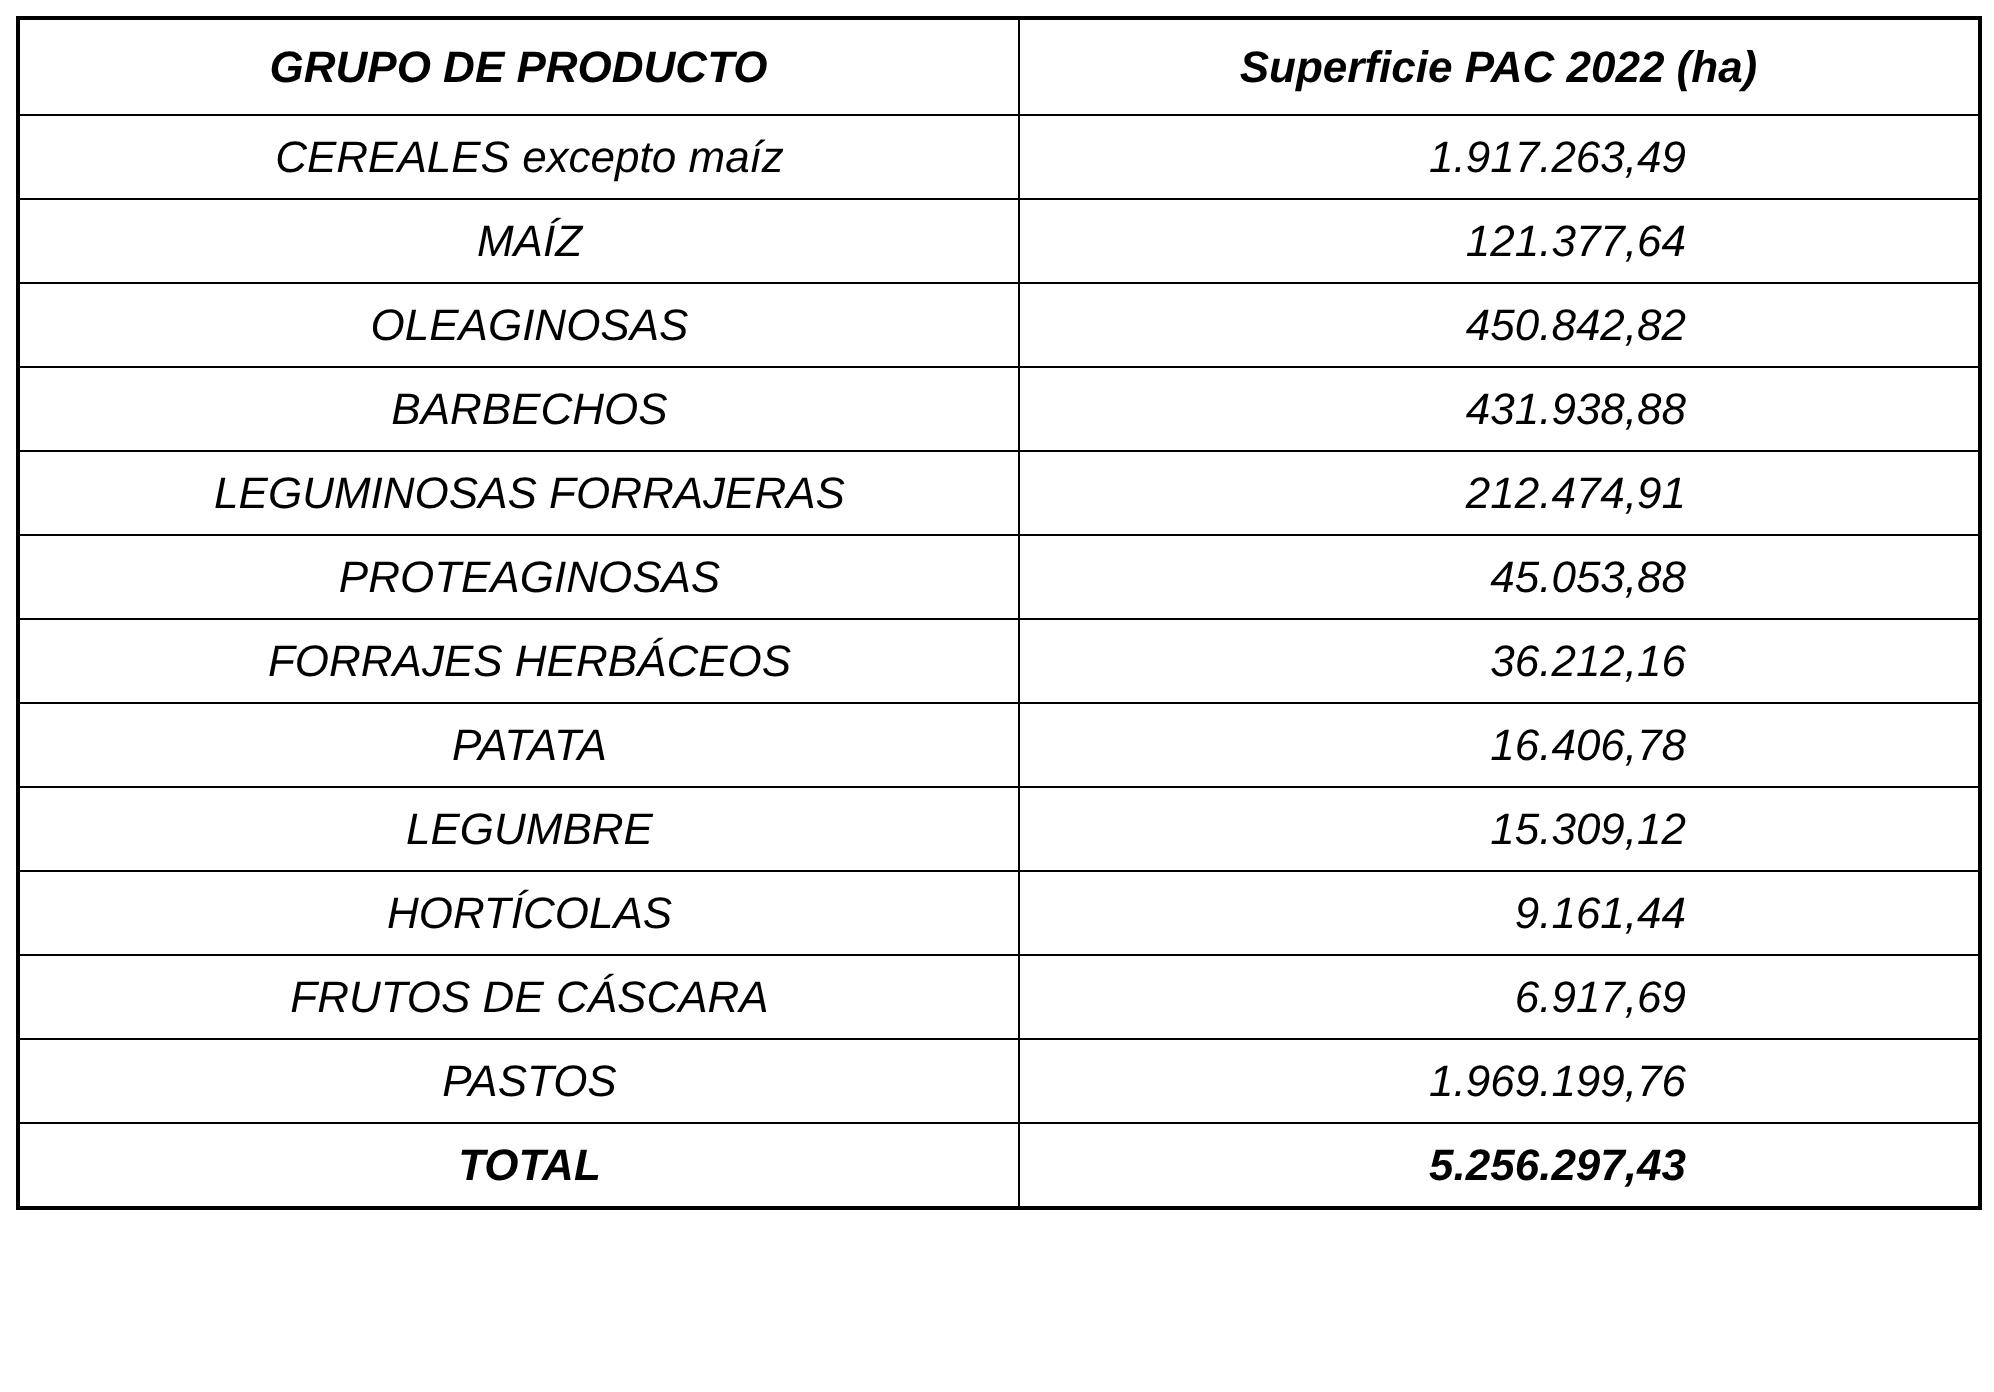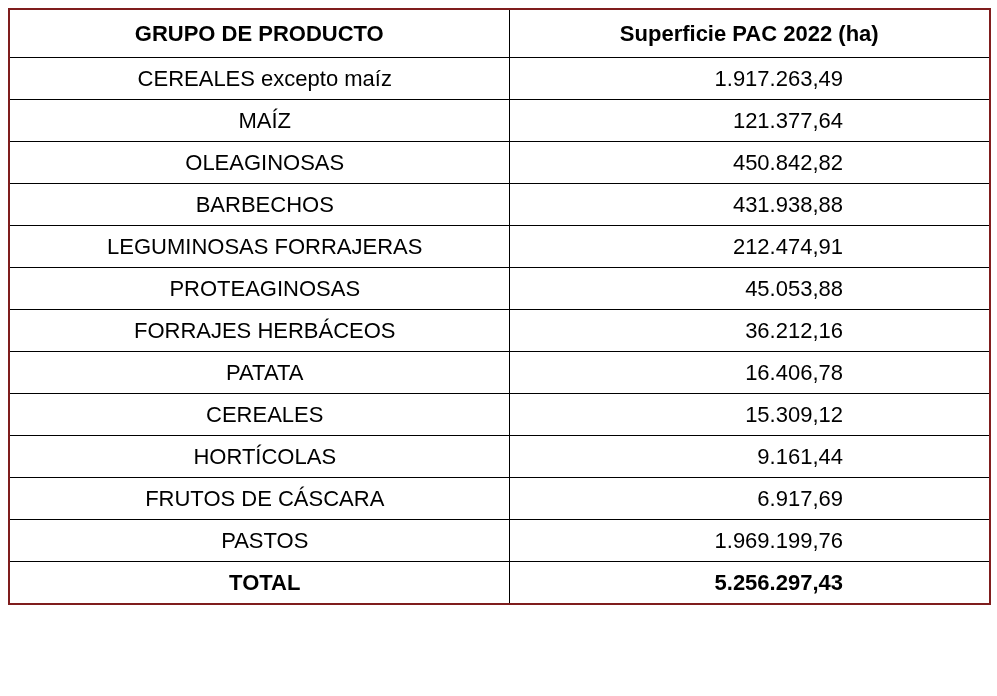--- a/index.html
+++ b/index.html
@@ -18,23 +18,24 @@
   }
   .table-wrap {
     position: absolute;
     top: 8px;
     left: 8px;
   }
   table.data-table {
     border-collapse: collapse;
     table-layout: fixed;
     width: 981px;
-    border: 2px solid #7f1d1d;
+    border: 2px solid #000000;
     font-family: "Liberation Sans", sans-serif;
     color: #000000;
+    font-style: italic;
   }
   col.c1 { width: 500px; }
   col.c2 { width: 481px; }
   th {
     font-size: 22px;
     font-weight: bold;
     text-align: center;
     height: 47px;
     border: 1px solid #000000;
     background: #ffffff;
@@ -115,21 +116,21 @@
     <td class="value">36.212,16</td>
   </tr>
 
 
   <tr>
     <td class="label">PATATA</td>
     <td class="value">16.406,78</td>
   </tr>
 
   <tr>
-    <td class="label">CEREALES</td>
+    <td class="label">LEGUMBRE</td>
     <td class="value">15.309,12</td>
   </tr>
 
   <tr>
     <td class="label">HORTÍCOLAS</td>
     <td class="value">9.161,44</td>
   </tr>
 
   <tr>
     <td class="label">FRUTOS DE CÁSCARA</td>

